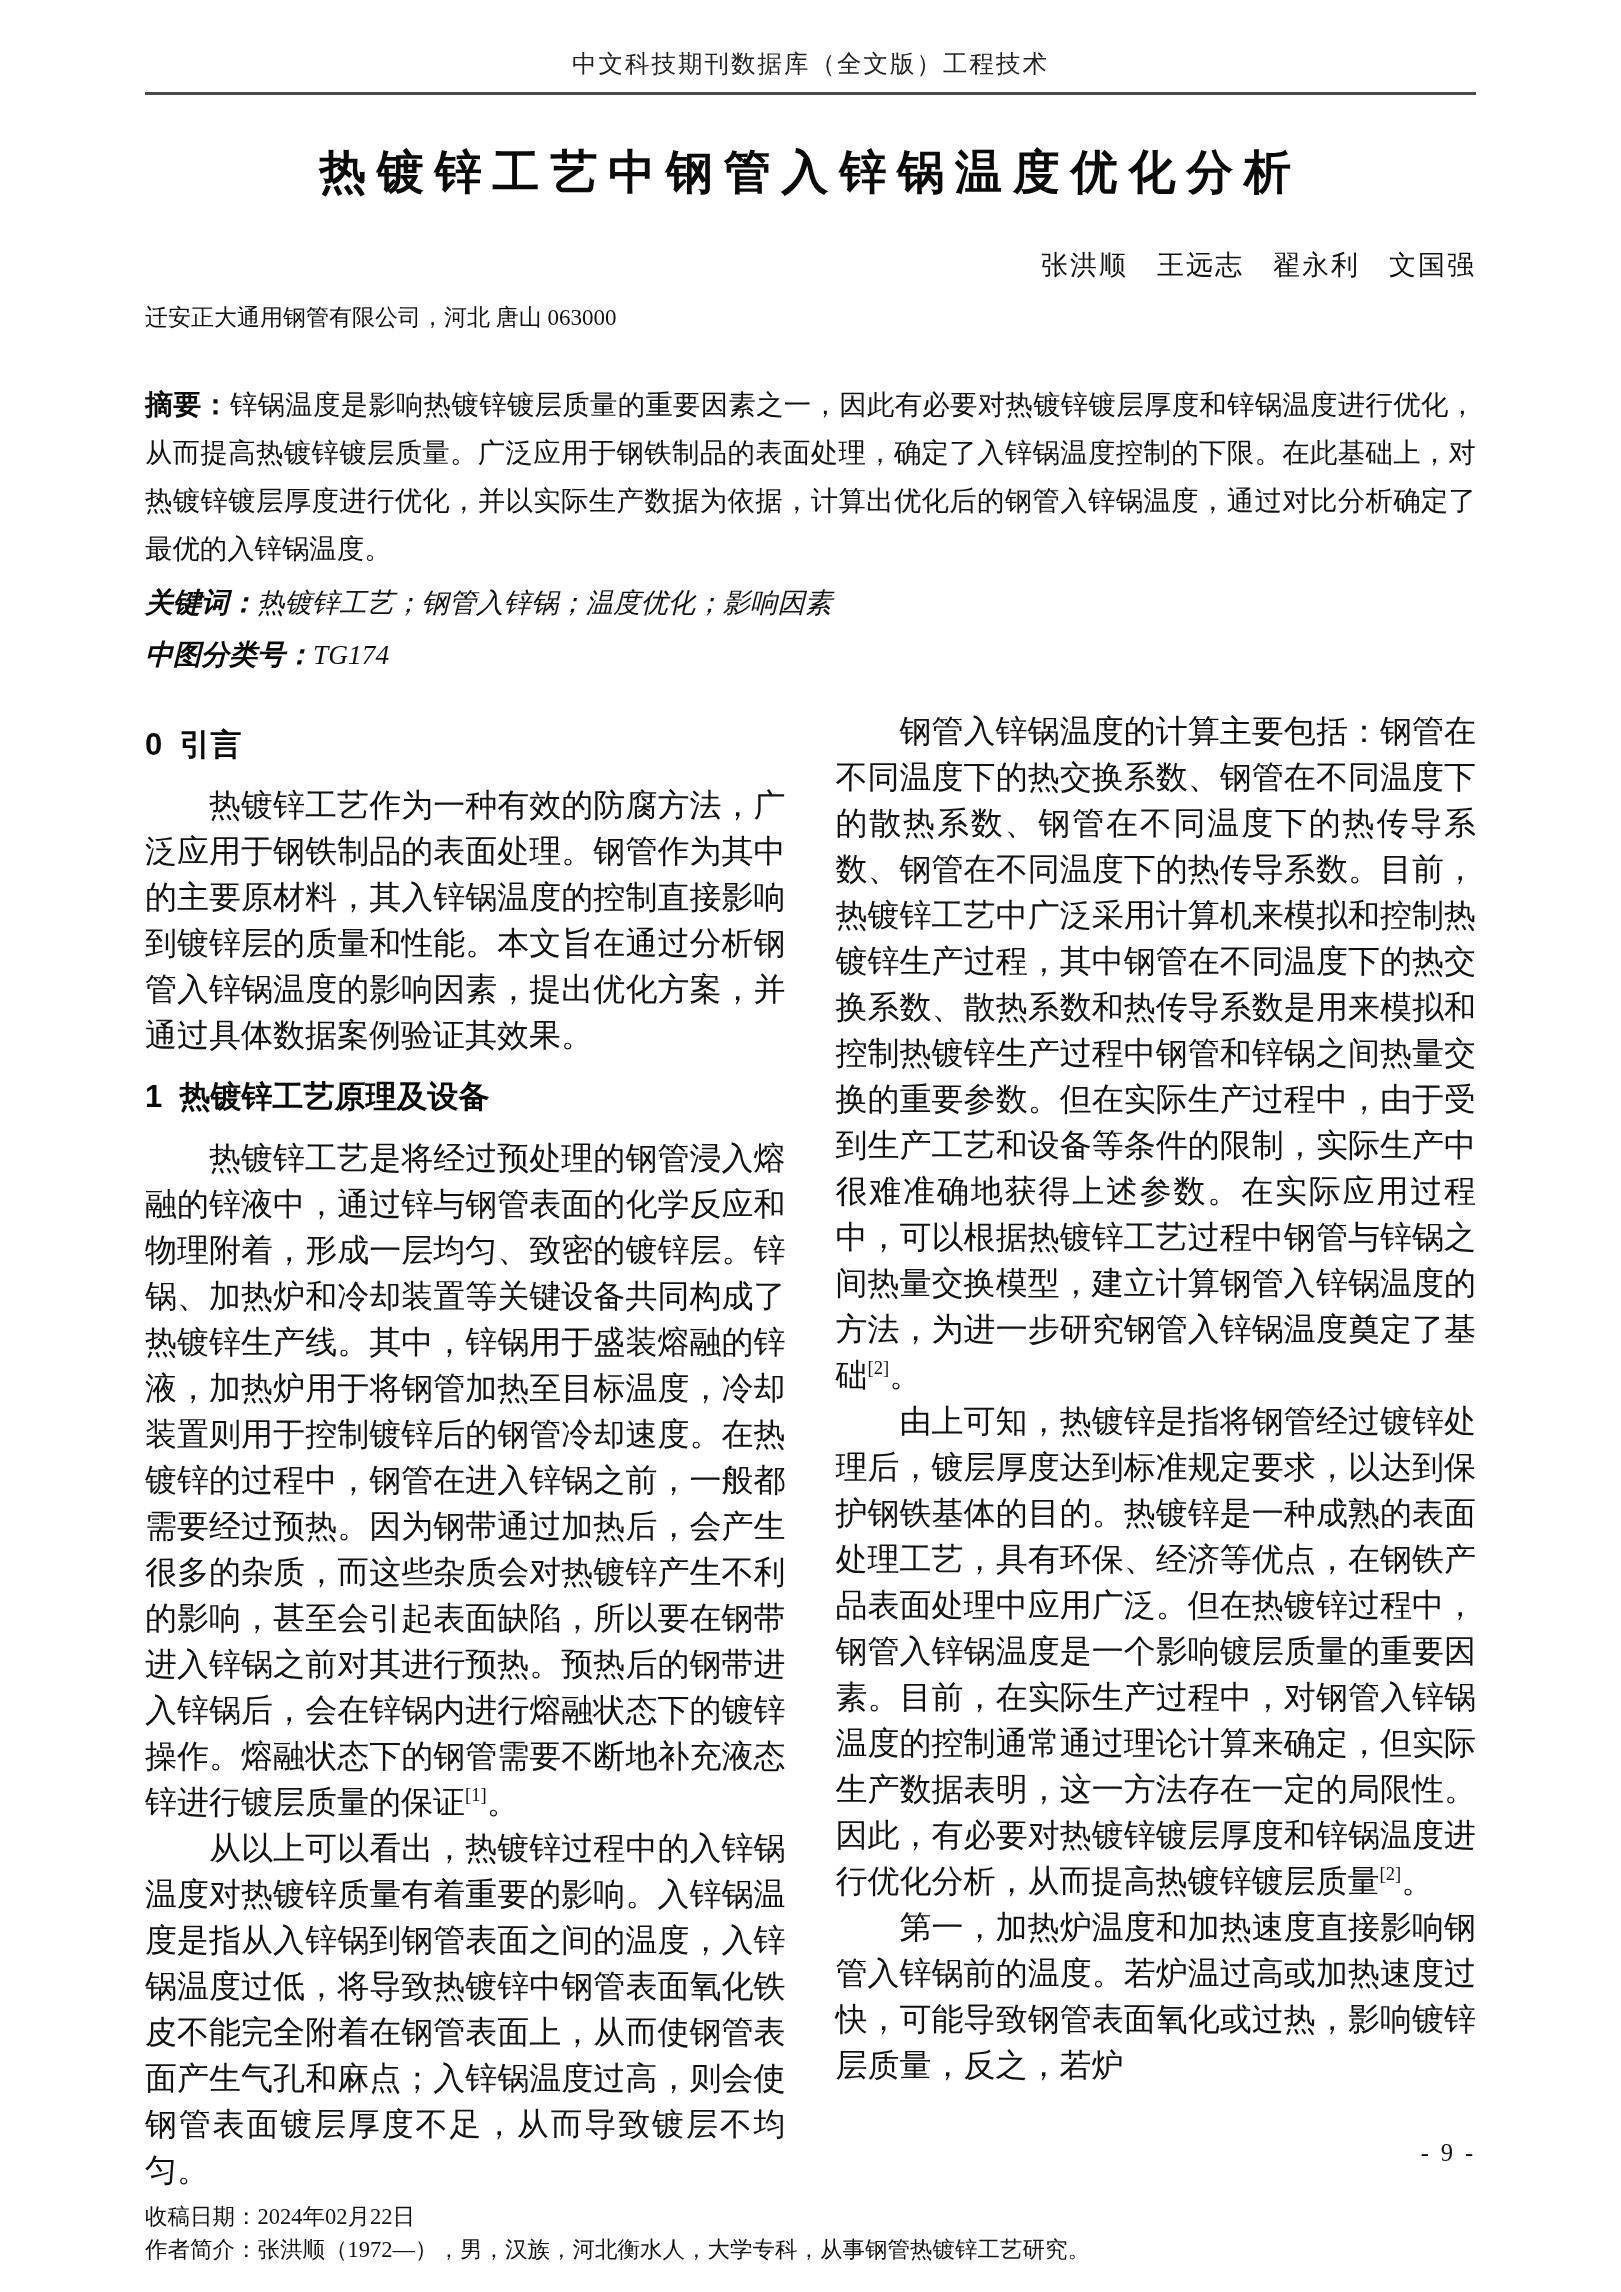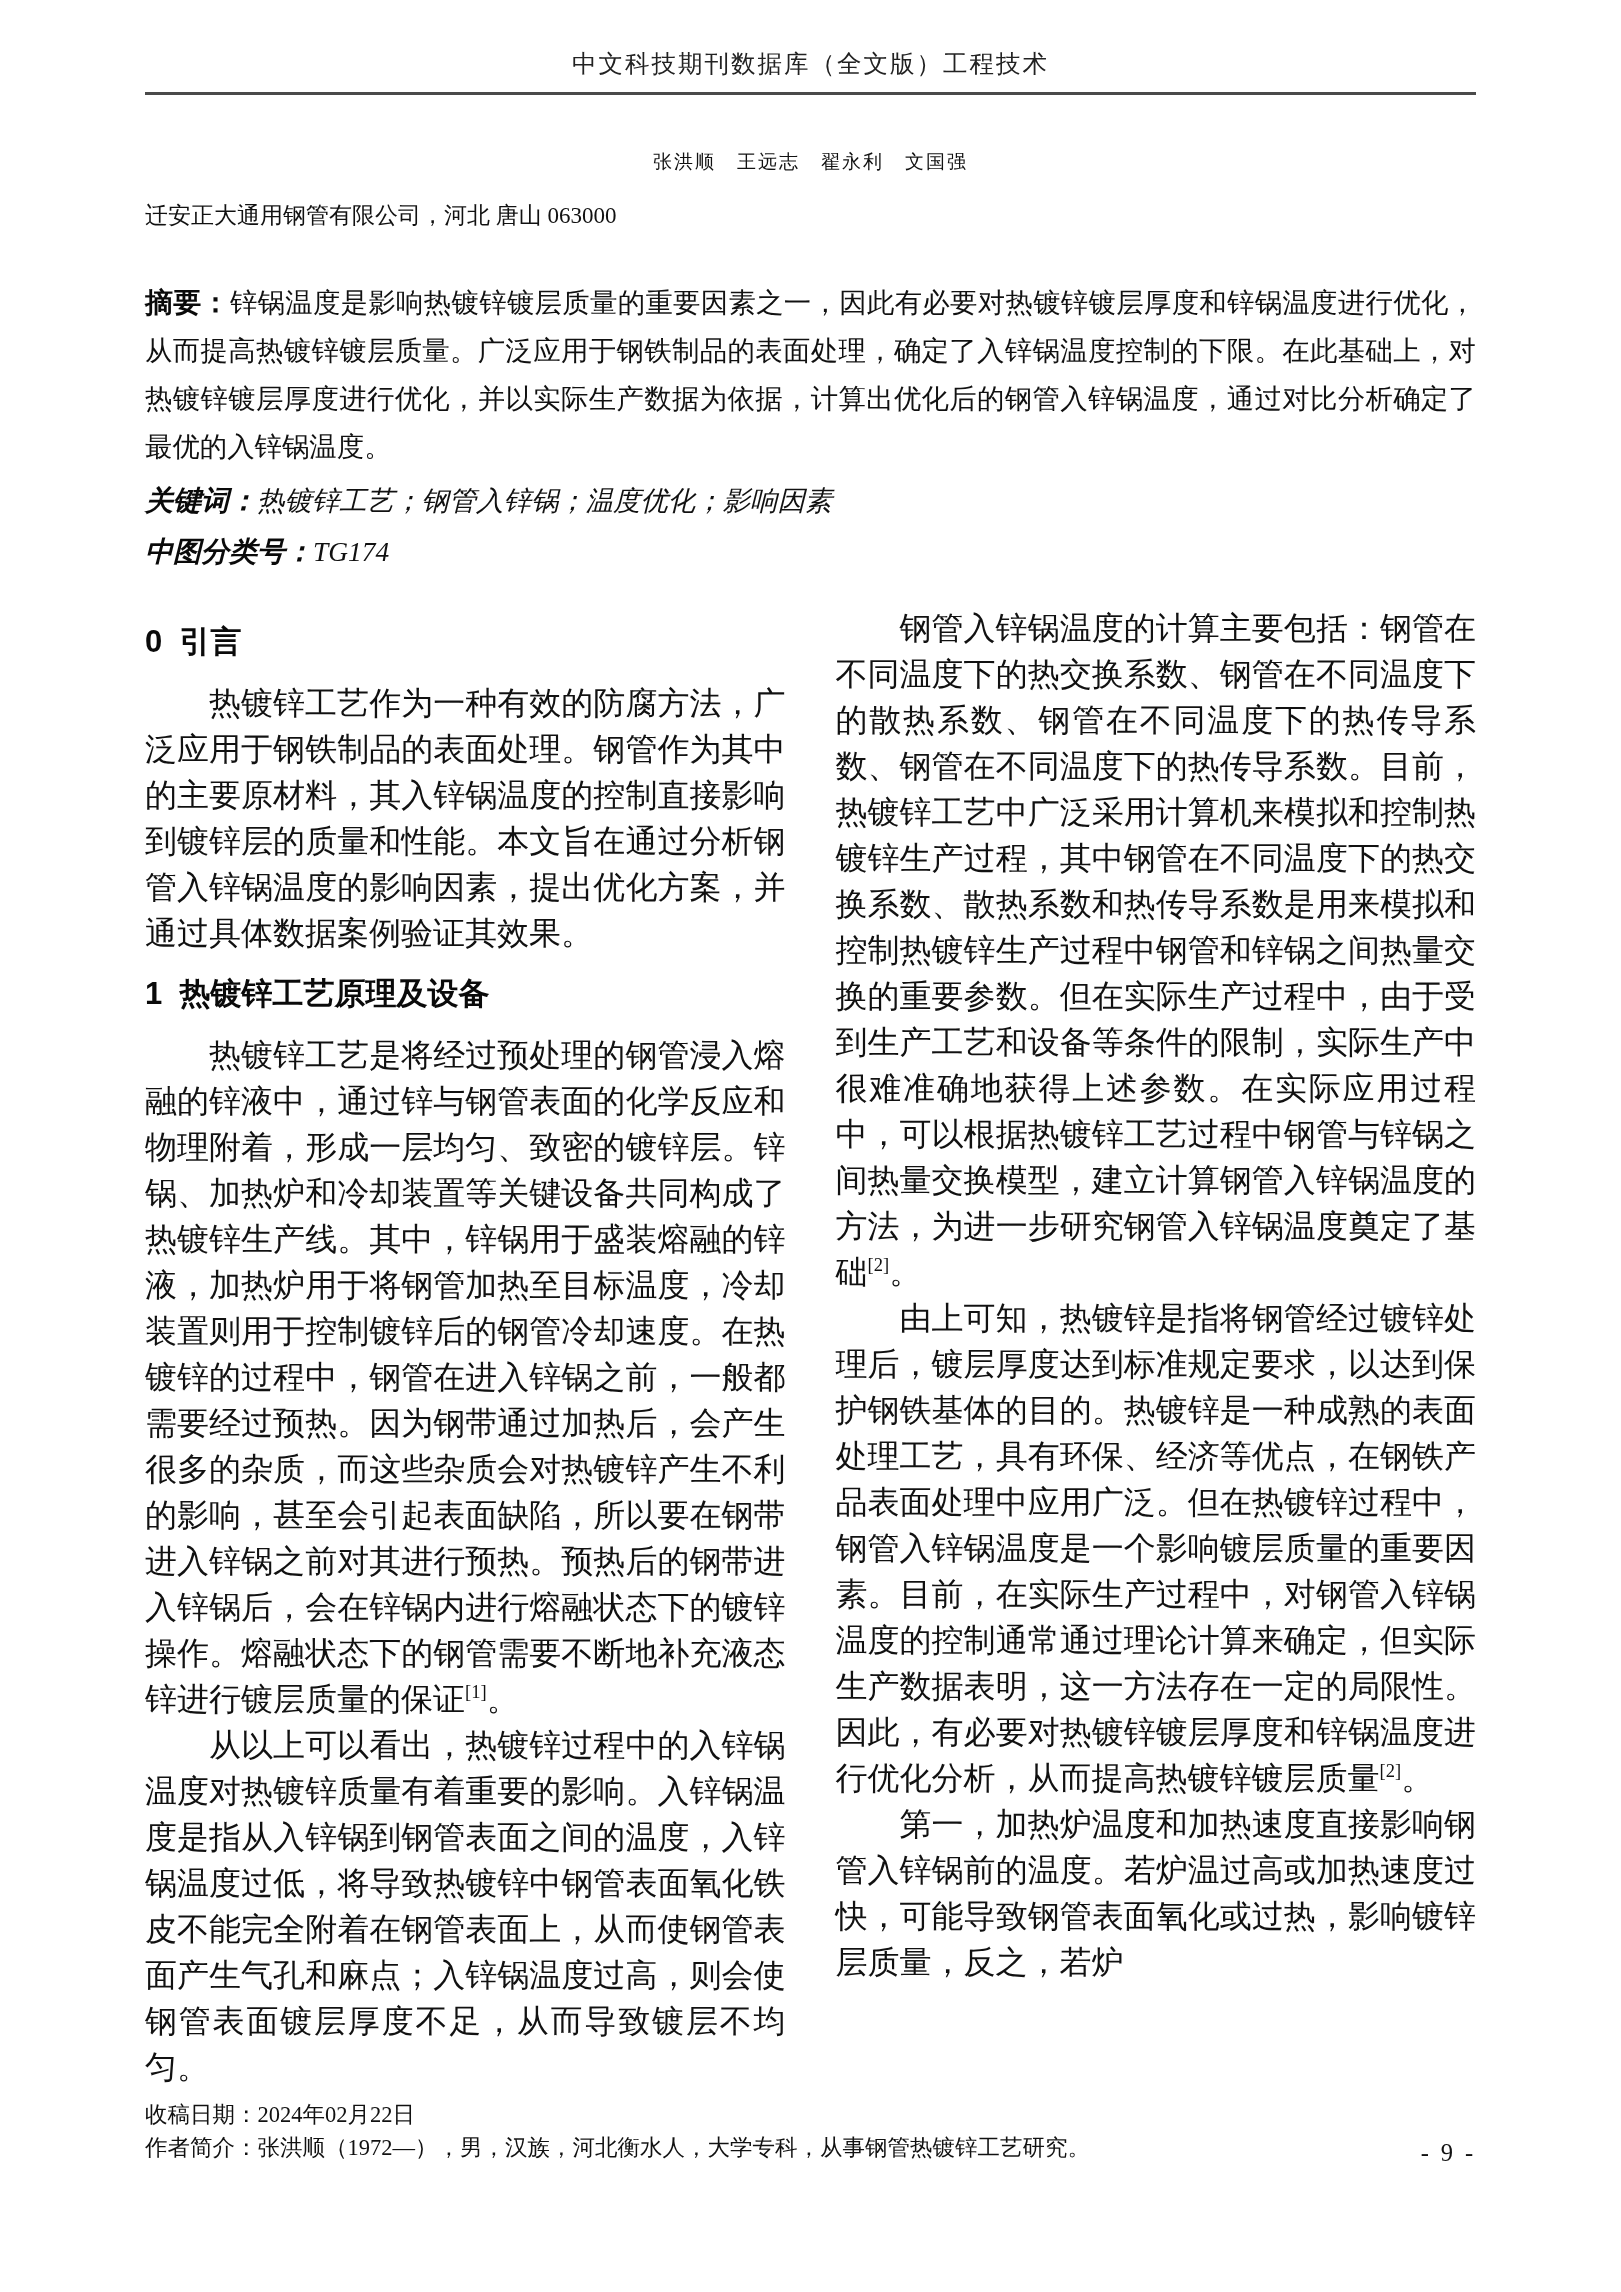--- a/index.html
+++ b/index.html
@@ -36,22 +36,22 @@
     font-family: "Liberation Sans", "DejaVu Sans", sans-serif;
     font-weight: bold;
     font-size: 47px;
     line-height: 1.1;
     letter-spacing: 10.8px;
     color: #0a0a0a;
     white-space: pre-wrap;
   }
   .authors {
     margin-top: 51px;
-    text-align: center;
-    font-size: 19px;
+    text-align: right;
+    font-size: 27px;
     line-height: 32px;
     letter-spacing: 2px;
   }
   .affiliation {
     margin-top: 21.6px;
     text-align: left;
     font-size: 23px;
     line-height: 32px;
   }
   .abstract {
@@ -119,20 +119,21 @@
   }
 </style>
 </head>
 <body>
 
 <div class="page">
 
   <div class="db-header">中文科技期刊数据库（全文版）工程技术</div>
   <div class="header-rule"></div>
 
+  <h1 class="title">热镀锌工艺中钢管入锌锅温度优化分析</h1>
 
   <div class="authors">张洪顺　王远志　翟永利　文国强</div>
   <div class="affiliation">迁安正大通用钢管有限公司，河北 唐山 063000</div>
 
   <div class="abstract">
     <span class="label">摘要：</span><span>锌锅温度是影响热镀锌镀层质量的重要因素之一，因此有必要对热镀锌镀层厚度和锌锅温度进行优化，从而提高热镀锌镀层质量。广泛应用于钢铁制品的表面处理，确定了入锌锅温度控制的下限。在此基础上，对热镀锌镀层厚度进行优化，并以实际生产数据为依据，计算出优化后的钢管入锌锅温度，通过对比分析确定了最优的入锌锅温度。</span>
   </div>
 
   <div class="meta-line keywords">
     <span class="label">关键词：</span><span>热镀锌工艺；钢管入锌锅；温度优化；影响因素</span>

